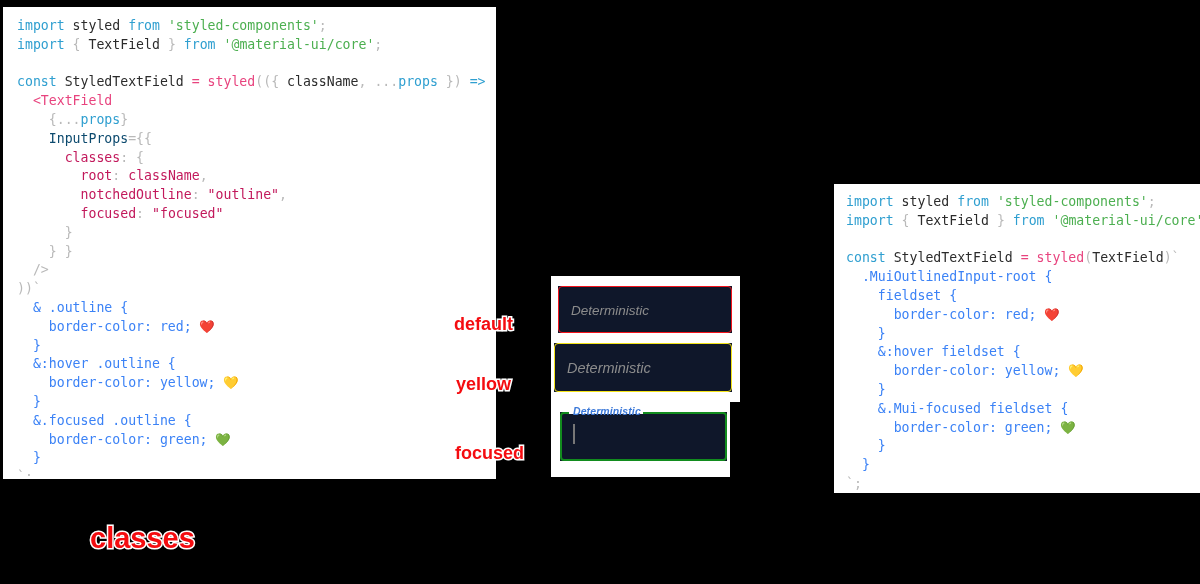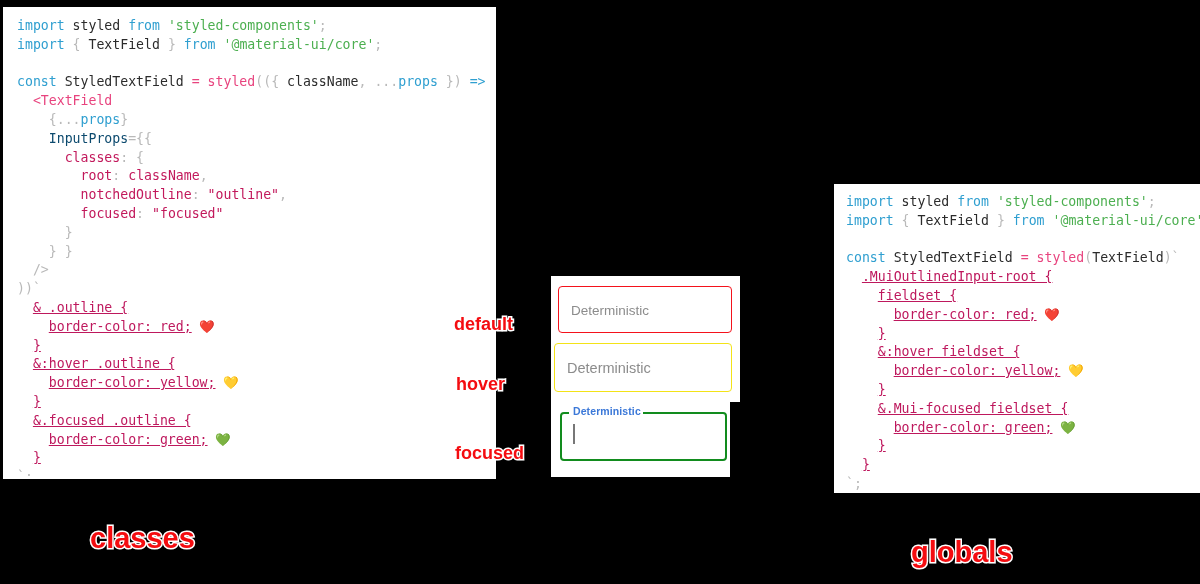--- a/index.html
+++ b/index.html
@@ -53,21 +53,21 @@
 
   
   .t-kw   { color: #2f9fd0; }          
   .t-id   { color: #2b2b2b; }          
   .t-str  { color: #4caf50; }          
   .t-fn   { color: #e8437e; }          
   .t-prop { color: #0c4a6e; }          
   .t-key  { color: #c2185b; }          
   .t-punc { color: #b9b9b9; }          
   .t-arrow{ color: #2f9fd0; }
-  .t-sel  { color: #be185d; text-decoration: underline; }          
+  .t-sel  { color: #3b82f6; }          
   .t-dark { color: #333333; }
   .emoji  { font-family: "DejaVu Sans", sans-serif; font-size: 12.5px; }
 
   
   #panel-demo {
     position: absolute;
     left: 551px;
     top: 276px;
     width: 189px;
     height: 126px;
@@ -77,21 +77,22 @@
     position: absolute;
     left: 551px;
     top: 402px;
     width: 179px;
     height: 75px;
     background: #ffffff;
   }
 
   .tf {
     position: absolute;
-    background: #ffffff;
+    background: #0f172a;
+    font-style: italic;
   }
   .tf-box {
     position: absolute;
     left: 0; top: 0;
     width: 100%; height: 100%;
     border-radius: 4px;
     background: transparent;
   }
   .tf-text {
     position: absolute;
@@ -183,19 +184,18 @@
   </div>
 
   <div class="tf" id="tf-focused">
     <div class="tf-box" style="border-color: rgb(18, 140, 30);"></div>
     <div class="notch"></div>
     <div class="float-label">Deterministic</div>
     <div class="caret"></div>
   </div>
 
   <div class="annot" id="annot-default">default</div>
-  <div class="annot" id="annot-hover">hover</div>
+  <div class="annot" id="annot-hover">yellow</div>
   <div class="annot" id="annot-focused">focused</div>
 
   <div class="annot" id="annot-classes">classes</div>
-  <div class="annot" id="annot-globals">globals</div>
 
 </div>
 
 </body></html>

